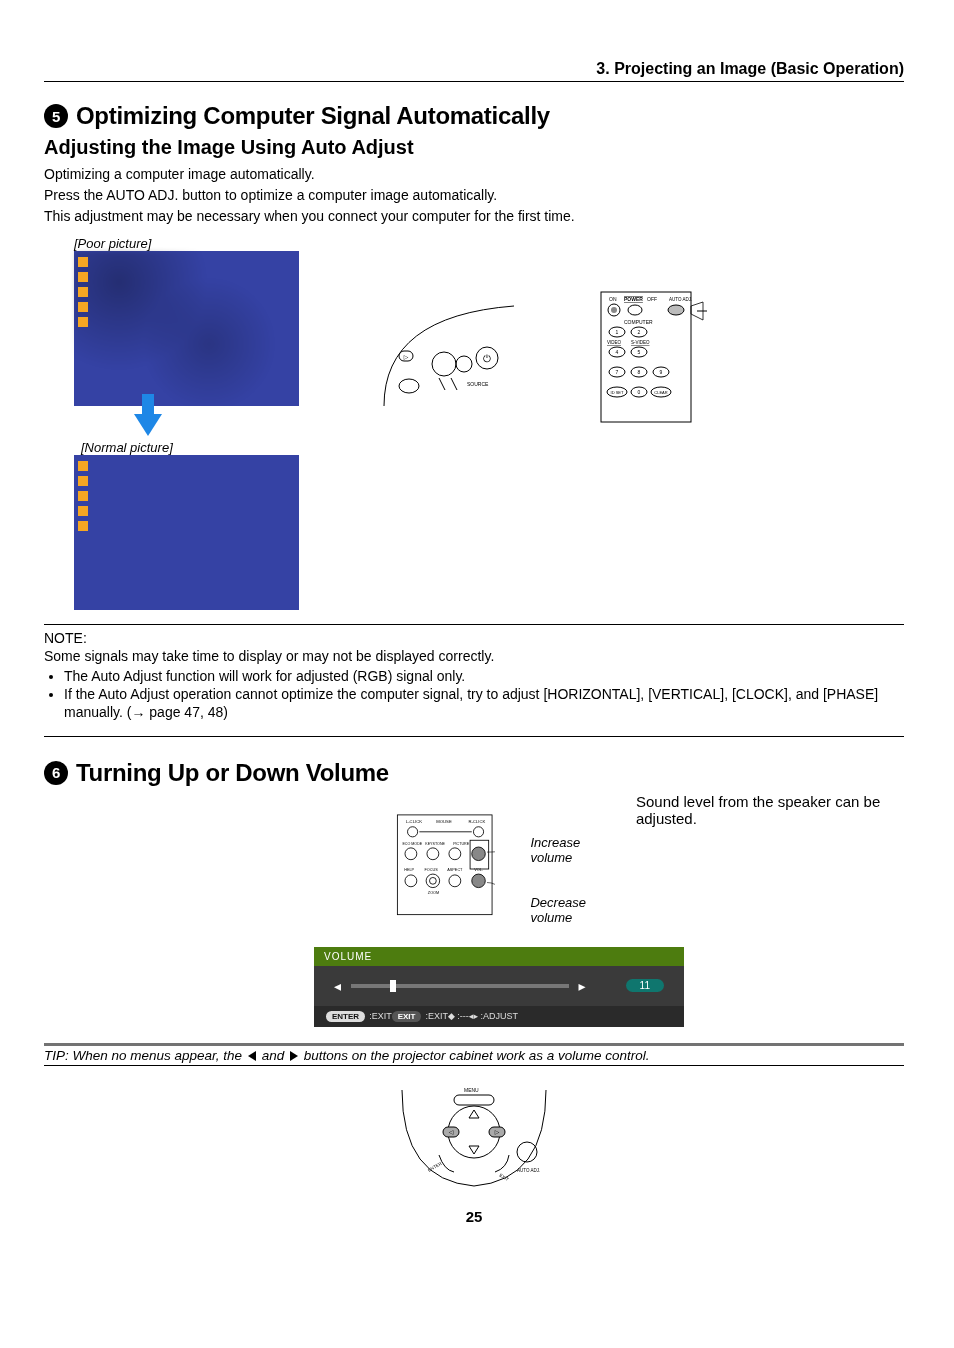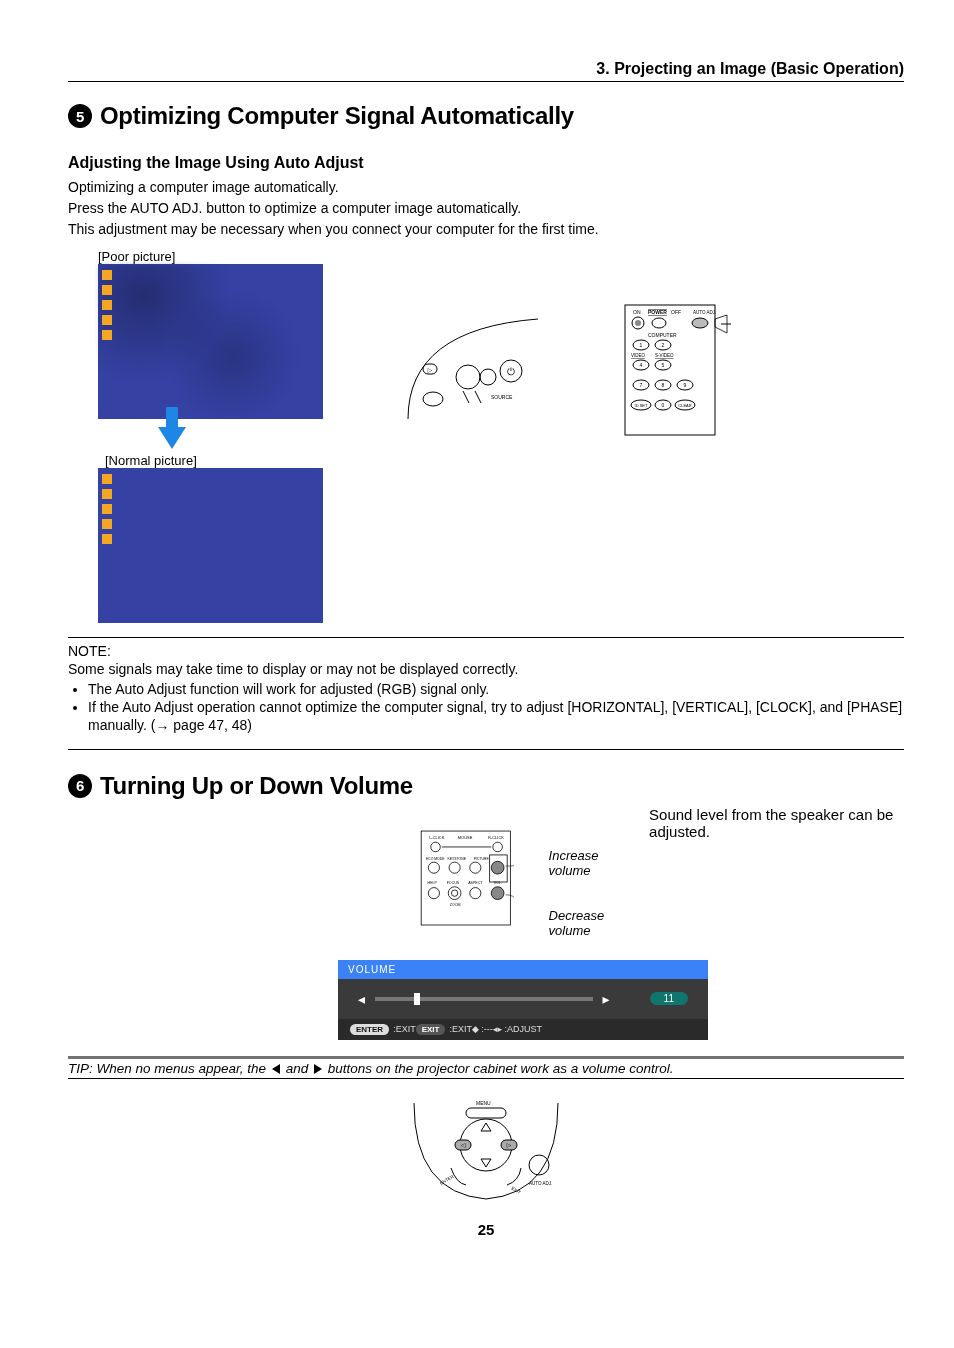--- a/index.html
+++ b/index.html
@@ -6,21 +6,21 @@
     margin: 0;
     font-family: Arial, Helvetica, sans-serif;
     font-size: 14px;
     color: #000;
     background: #fff;
   }
   .page {
     width: 954px;
     min-height: 1348px;
     box-sizing: border-box;
-    padding: 60px 50px 40px 68px;
+    padding: 60px 50px 40px 44px;
     position: relative;
   }
   .top-header {
     text-align: right;
     font-weight: bold;
     font-size: 16px;
     border-bottom: 1px solid #000;
     padding-bottom: 3px;
     margin-bottom: 20px;
   }
@@ -41,28 +41,29 @@
     border-radius: 50%;
     background: #000;
     color: #fff;
     font-size: 15px;
     font-weight: bold;
     align-items: center;
     justify-content: center;
   }
   .subheading {
     font-weight: bold;
-    font-size: 16px;
-    margin: 24px 0 6px 0;
+    font-size: 20px;
+    margin: 6px 0 6px 0;
   }
   .body-text p {
     margin: 2px 0;
     line-height: 1.35;
   }
   .italic-caption {
+    font-style: italic;
     font-size: 13px;
   }
   .fig-row {
     display: flex;
     align-items: flex-start;
     gap: 80px;
     margin-top: 10px;
   }
   .poor-pic, .normal-pic {
     width: 225px;
@@ -154,21 +155,21 @@
     gap: 30px;
     margin-top: 36px;
     font-style: italic;
     font-size: 13px;
   }
   .vol-bar {
     width: 370px;
     margin: 8px auto 0 270px;
   }
   .vol-bar-top {
-    background: #3b82f6;
+    background: #4d7c0f;
     color: #fff;
     font-size: 10px;
     padding: 4px 10px;
     letter-spacing: 1px;
   }
   .vol-bar-mid {
     background: #3a3a3a;
     padding: 12px 20px;
     display: flex;
     align-items: center;

